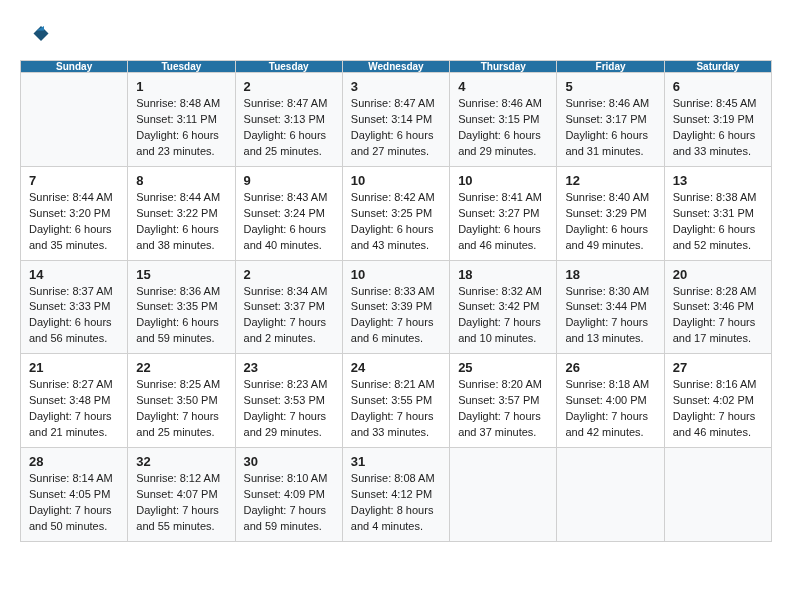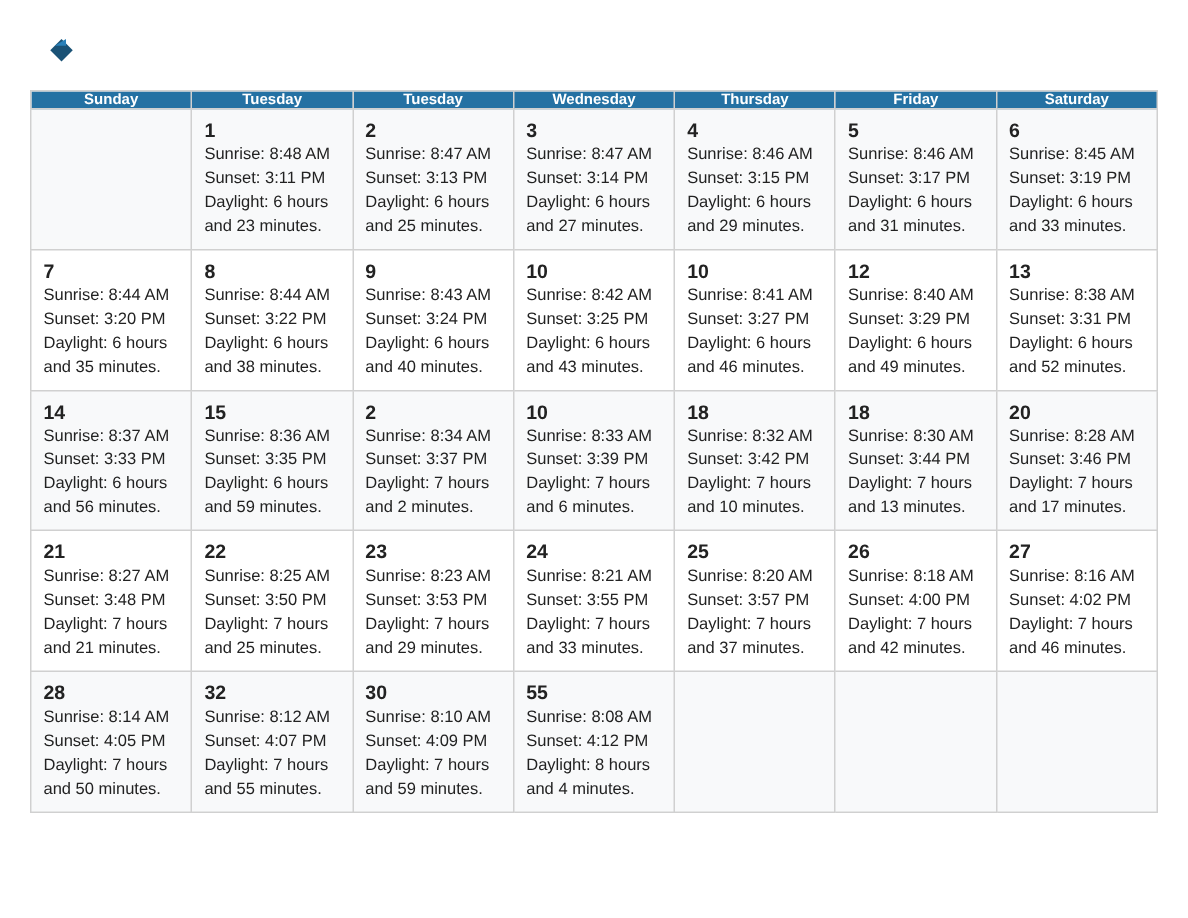--- a/index.html
+++ b/index.html
@@ -238,21 +238,21 @@
         </td>
         <td>
           <span class="day-number">32</span>
           <div class="cell-content">Sunrise: 8:12 AM<br>Sunset: 4:07 PM<br>Daylight: 7 hours and 55 minutes.</div>
         </td>
         <td>
           <span class="day-number">30</span>
           <div class="cell-content">Sunrise: 8:10 AM<br>Sunset: 4:09 PM<br>Daylight: 7 hours and 59 minutes.</div>
         </td>
         <td>
-          <span class="day-number">55</span>
+          <span class="day-number">31</span>
           <div class="cell-content">Sunrise: 8:08 AM<br>Sunset: 4:12 PM<br>Daylight: 8 hours and 4 minutes.</div>
         </td>
         <td></td>
         <td></td>
         <td></td>
       </tr>
     </tbody>
 </table>
 
 </body></html>

